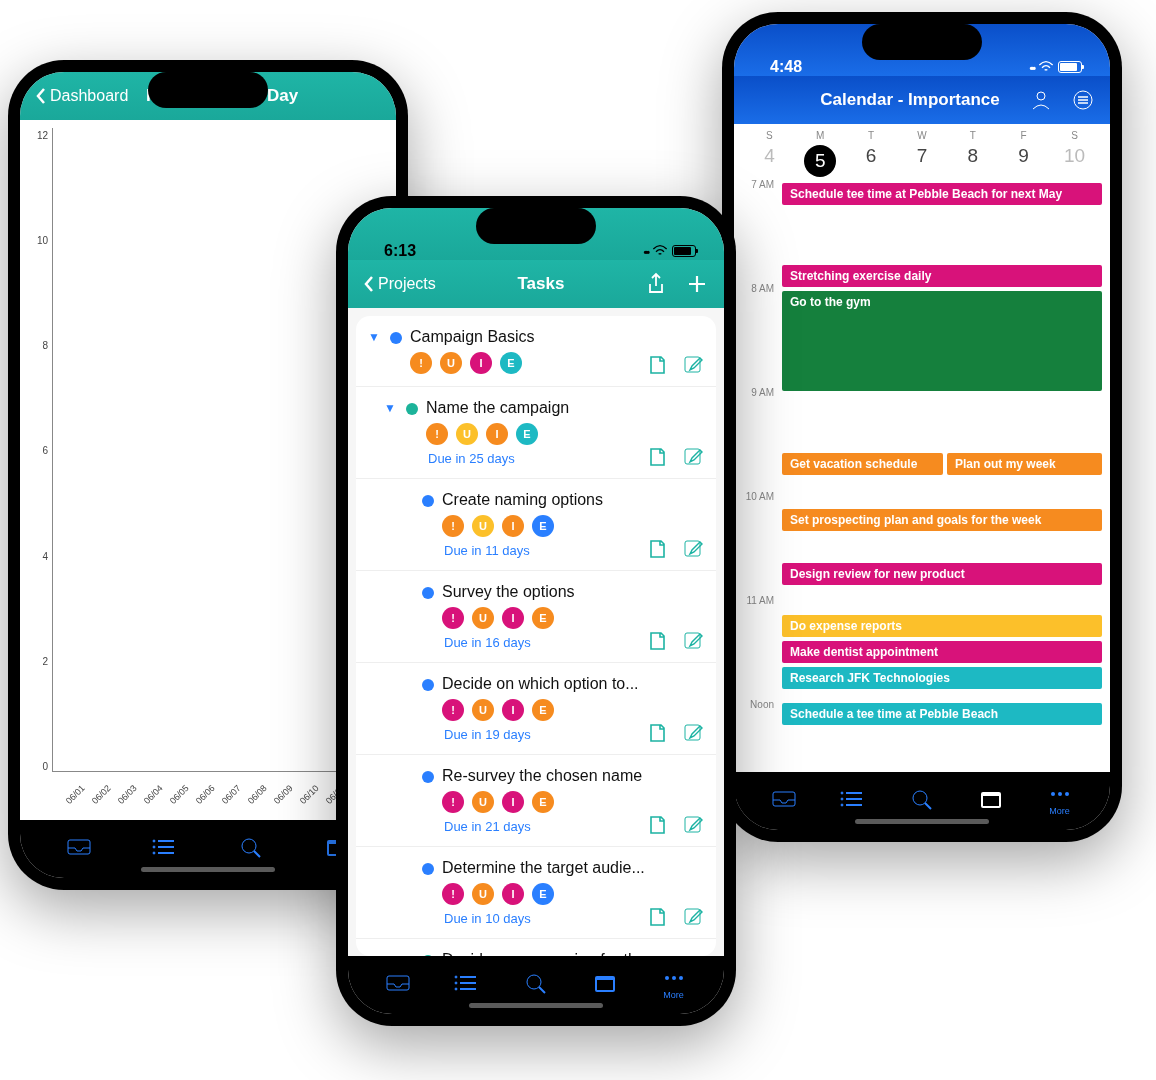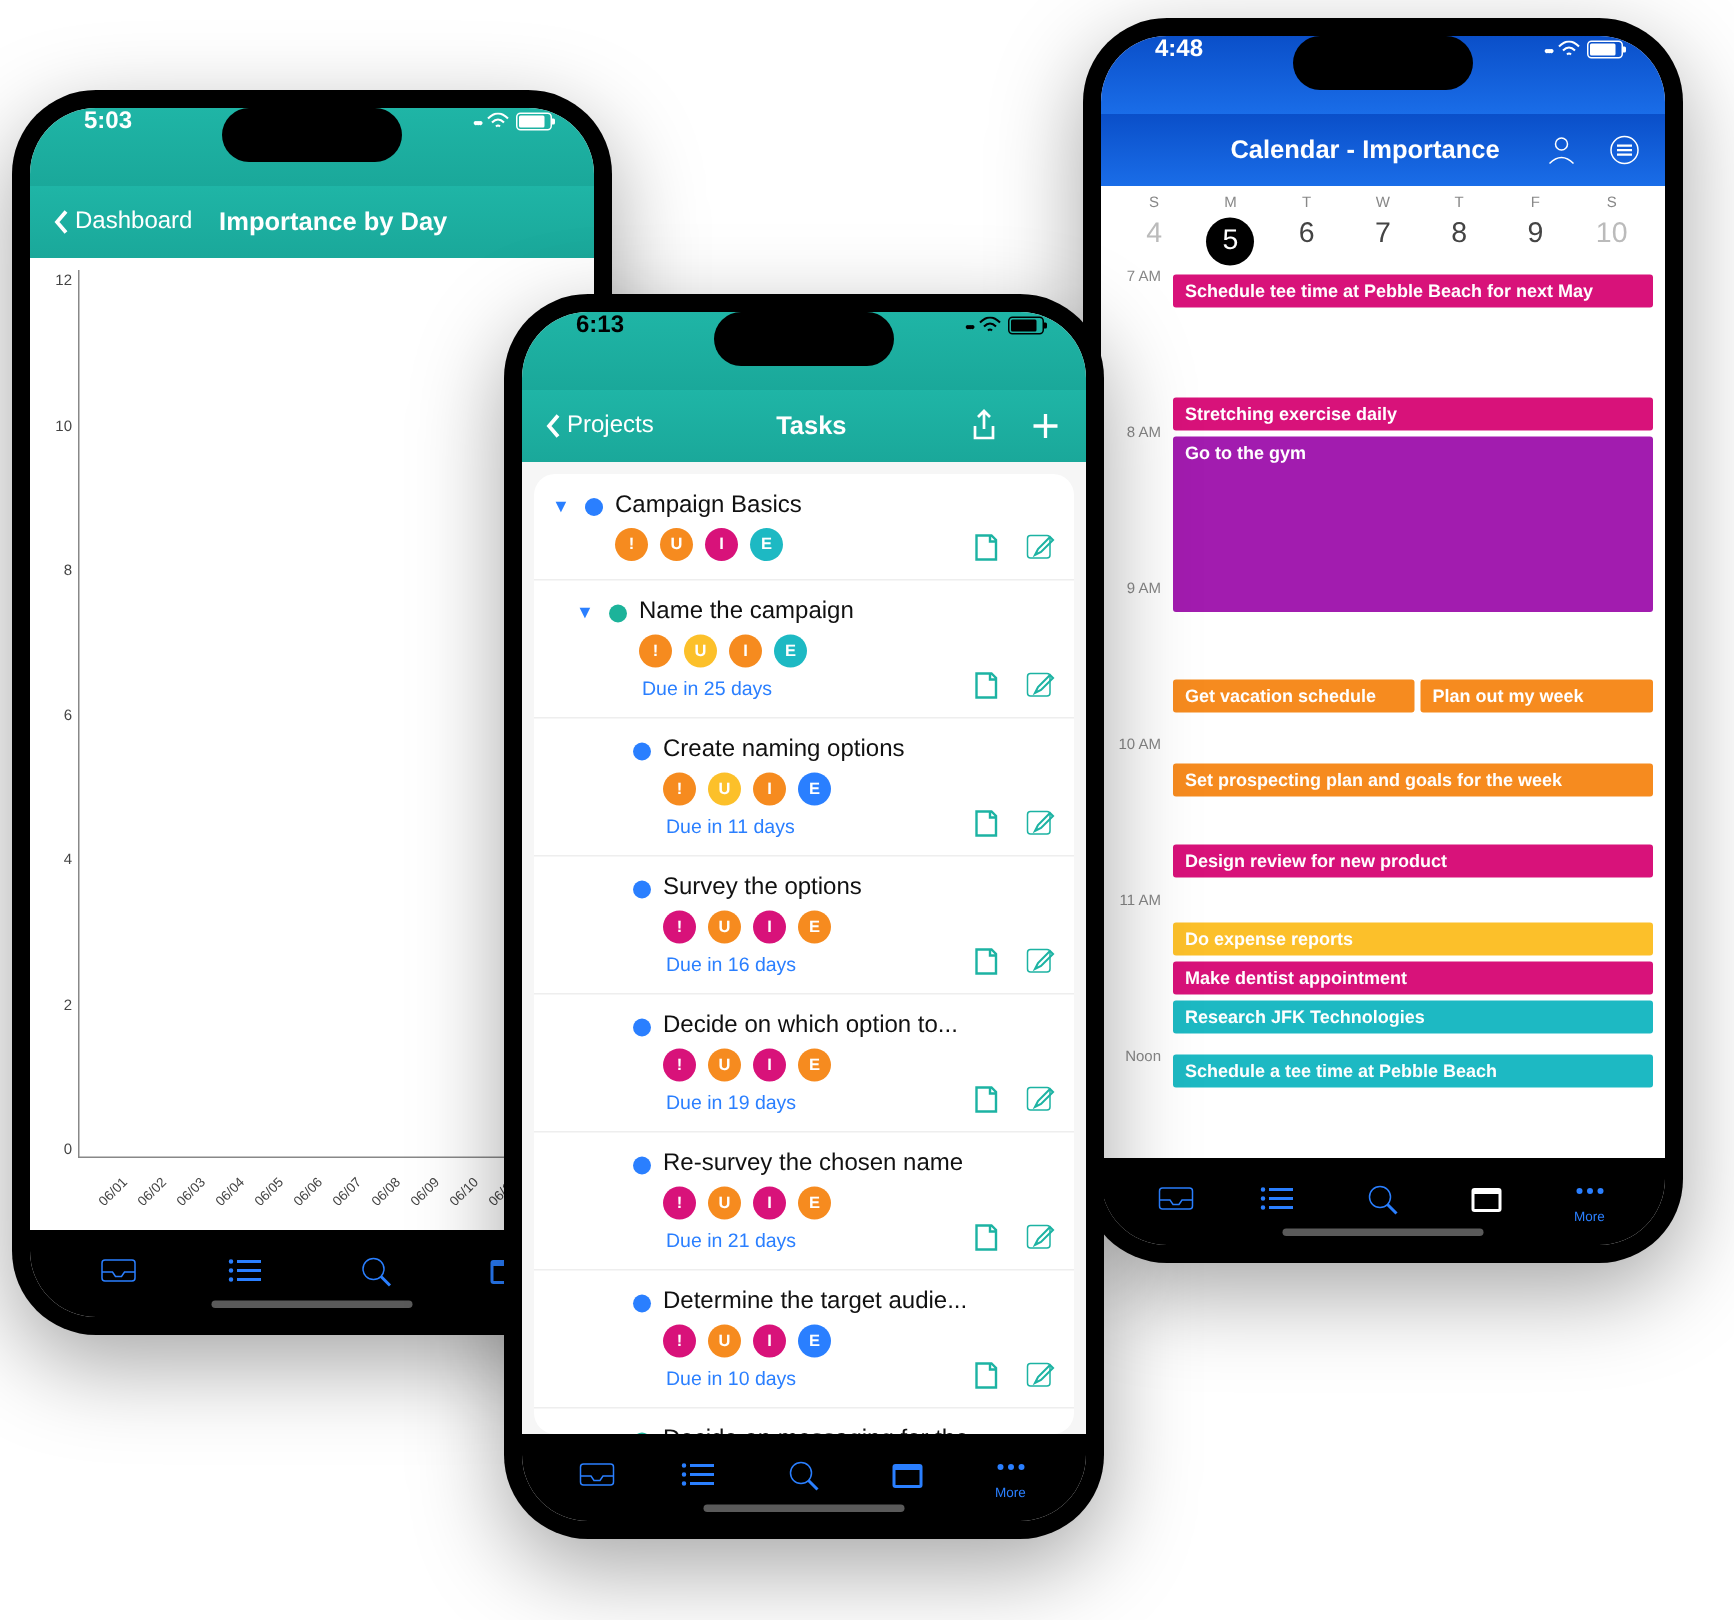--- a/index.html
+++ b/index.html
@@ -23,21 +23,21 @@
     display: flex;
     flex-direction: column;
   }
   .notch {
     position: absolute;
     top: 12px; left: 50%; transform: translateX(-50%);
     width: 120px; height: 36px;
     background: #000; border-radius: 20px; z-index: 10;
   }
   .status-bar {
-    height: 52px; display: flex; justify-content: space-between; align-items: flex-start;
+    height: 52px; display: flex; justify-content: space-between; align-items: flex-end;
     padding: 0 28px 0 36px; font-weight: 600; font-size: 16px; flex-shrink: 0;
   }
   .status-bar .icons { display: flex; gap: 4px; align-items: center; }
   .signal-dots::before { content: "•••"; letter-spacing: -2px; font-size: 10px; }
   .wifi-icon { width: 16px; height: 12px; }
   .battery-icon { width: 24px; height: 12px; border: 1.5px solid currentColor; border-radius: 3px; position: relative; }
   .battery-icon::after { content: ""; position: absolute; right: -3px; top: 3px; width: 2px; height: 4px; background: currentColor; border-radius: 0 1px 1px 0; }
   .battery-icon .fill { position: absolute; inset: 1px 4px 1px 1px; background: currentColor; border-radius: 1px; }
 
   .nav-bar {
@@ -107,32 +107,20 @@
   .event.half-right { left: calc(50% + 2px); }
 
   svg { stroke: currentColor; fill: none; }
 </style>
 </head>
 <body>
 
 <div class="phone" style="left:8px; top:60px;">
   <div class="notch"></div>
   <div class="screen">
-    <div class="status-bar teal-grad" style="color:#fff">
-      <span>5:03</span>
-      <div class="icons">
-        <span class="signal-dots"></span>
-        <svg class="wifi-icon" viewBox="0 0 24 18">
-            <path d="M2 6 Q12 -4 22 6 M6 10 Q12 4 18 10 M10 14 Q12 12 14 14" stroke-width="2"></path>
-          </svg>
-        <div class="battery-icon">
-            <div class="fill"></div>
-          </div>
-      </div>
-    </div>
     <div class="nav-bar teal-grad">
       <div class="nav-back">
         <svg width="10" height="18" viewBox="0 0 10 18">
             <path d="M8 2 L2 9 L8 16" stroke-width="2.5"></path>
           </svg>
         <span>Dashboard</span>
       </div>
       <div class="nav-title">Importance by Day</div>
       <div style="width:64px"></div>
     </div>
@@ -556,21 +544,21 @@
             <div>7 AM</div>
             <div>8 AM</div>
             <div>9 AM</div>
             <div>10 AM</div>
             <div>11 AM</div>
             <div>Noon</div>
           </div>
         <div class="events-col" id="events">
             <div class="event" style="top: 4px; height: 22px; background: rgb(216, 18, 122);">Schedule tee time at Pebble Beach for next May</div>
             <div class="event" style="top: 86px; height: 22px; background: rgb(216, 18, 122);">Stretching exercise daily</div>
-            <div class="event" style="top: 112px; height: 117px; background: #a21caf;">Go to the gym</div>
+            <div class="event" style="top: 112px; height: 100px; background: #15803d;">Go to the gym</div>
             <div class="event half-left" style="top: 274px; height: 22px; background: rgb(246, 139, 31);">Get vacation schedule</div>
             <div class="event half-right" style="top: 274px; height: 22px; background: rgb(246, 139, 31);">Plan out my week</div>
             <div class="event" style="top: 330px; height: 22px; background: rgb(246, 139, 31);">Set prospecting plan and goals for the week</div>
             <div class="event" style="top: 384px; height: 22px; background: rgb(216, 18, 122);">Design review for new product</div>
             <div class="event" style="top: 436px; height: 22px; background: rgb(252, 192, 42);">Do expense reports</div>
             <div class="event" style="top: 462px; height: 22px; background: rgb(216, 18, 122);">Make dentist appointment</div>
             <div class="event" style="top: 488px; height: 22px; background: rgb(29, 185, 195);">Research JFK Technologies</div>
             <div class="event" style="top: 524px; height: 22px; background: rgb(29, 185, 195);">Schedule a tee time at Pebble Beach</div>
           </div>
       </div>

